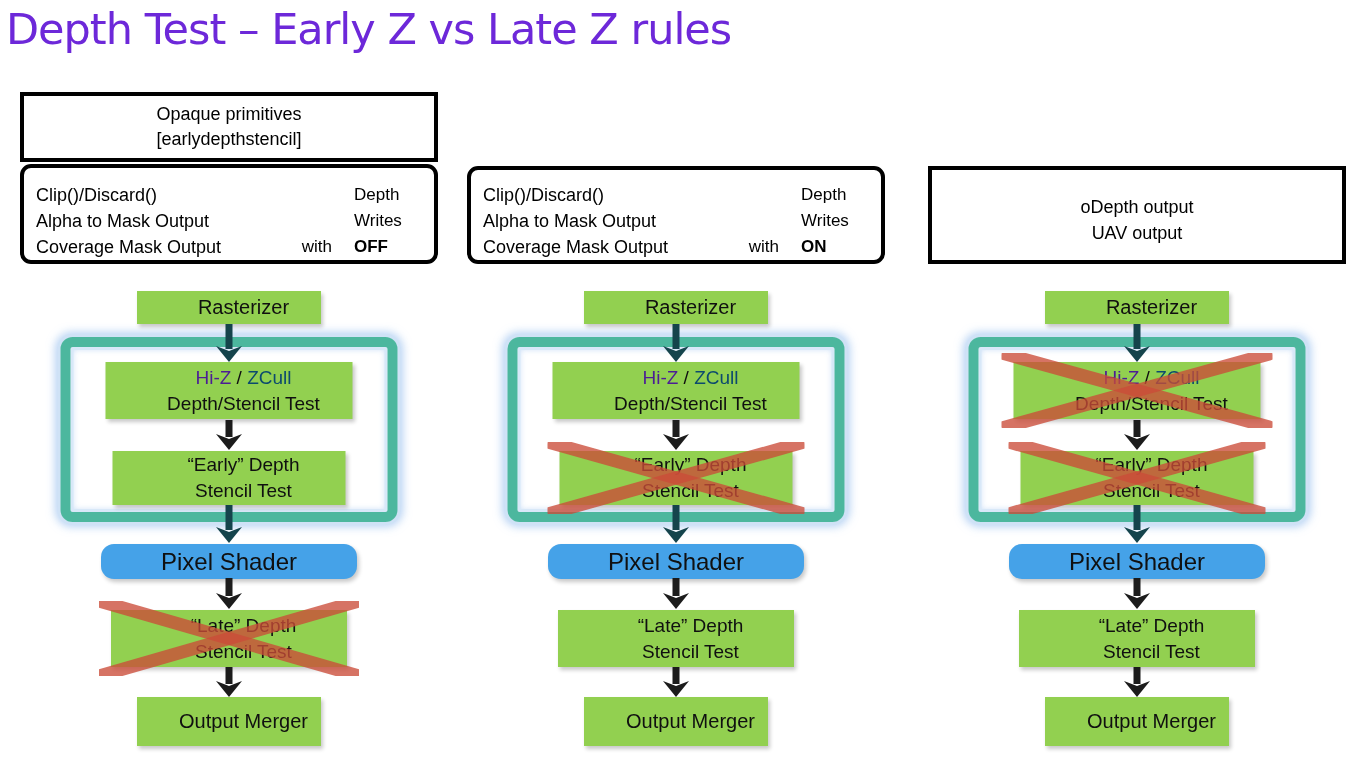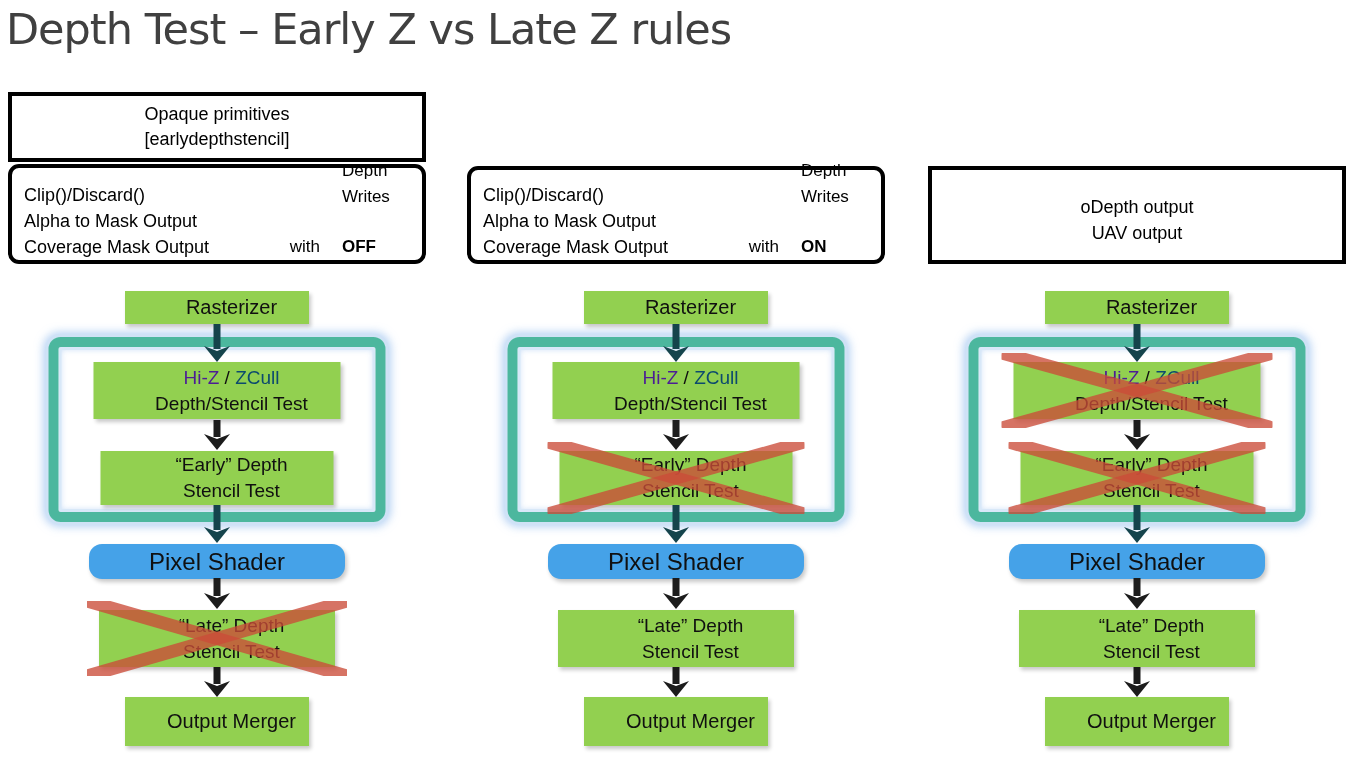--- a/index.html
+++ b/index.html
@@ -1,34 +1,34 @@
 <!DOCTYPE html>
 <html><head>
 <meta charset="utf-8">
 <style>
   html,body{margin:0;padding:0;background:#fff;}
   #canvas{position:relative;width:1361px;height:761px;background:#ffffff;overflow:hidden;
           font-family:"Liberation Sans",sans-serif;color:#000;}
   .title{position:absolute;left:6px;top:4px;font-family:"DejaVu Sans",sans-serif;
-         font-size:43px;letter-spacing:-1px;color:#404040;white-space:nowrap;}
+         font-size:43px;letter-spacing:-1px;color:#6d28d9;white-space:nowrap;}
   .col{position:absolute;top:0;width:418px;height:761px;}
-  .col0{left:8px;} .col1{left:467px;} .col2{left:928px;}
+  .col0{left:20px;} .col1{left:467px;} .col2{left:928px;}
 
   
   .hdr{position:absolute;left:50%;transform:translateX(-50%);width:418px;
        border:4px solid #000;box-sizing:border-box;background:#fff;}
   .hdr-top{top:92px;height:70px;text-align:center;font-size:18px;line-height:25px;
            display:flex;flex-direction:column;justify-content:center;}
   .rules{top:164px;height:100px;display:flex;align-items:flex-end;
          font-size:18px;line-height:26px;border-radius:11px;}
   .col1 .rules{top:166px;height:98px;}
   .rules-left{padding:8px 0 0 12px;flex:1;}
   .rules-with{padding-top:45px;margin-right:22px;font-size:17px;}
   .rules-right{width:80px;padding-top:8px;font-size:17px;line-height:26px;}
-  .state{font-weight:bold;margin-top:24px;}
+  .state{font-weight:bold;}
   .info{top:166px;height:98px;text-align:center;font-size:18px;line-height:26px;
         padding-top:24px;}
 
   
   .teal-box{position:absolute;left:50%;transform:translateX(-50%);top:337px;
             width:337px;height:185px;box-sizing:border-box;z-index:1;
             border:10px solid #4cb79e;border-radius:12px;
             box-shadow:0 0 0 3px #cfe2f6,0 0 9px 5px rgba(125,175,235,.55),
                        inset 0 0 0 3px #d8e8f8,inset 0 0 6px 2px rgba(125,175,235,.45);}
 

